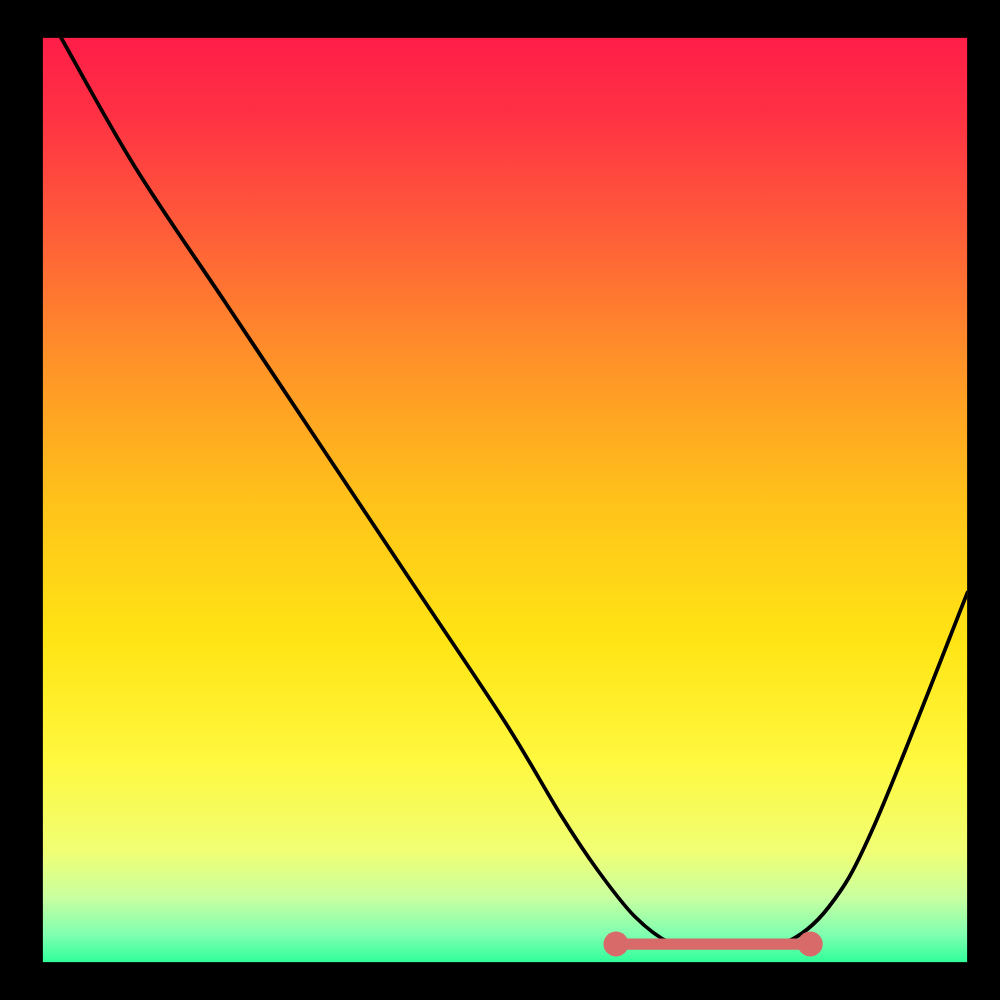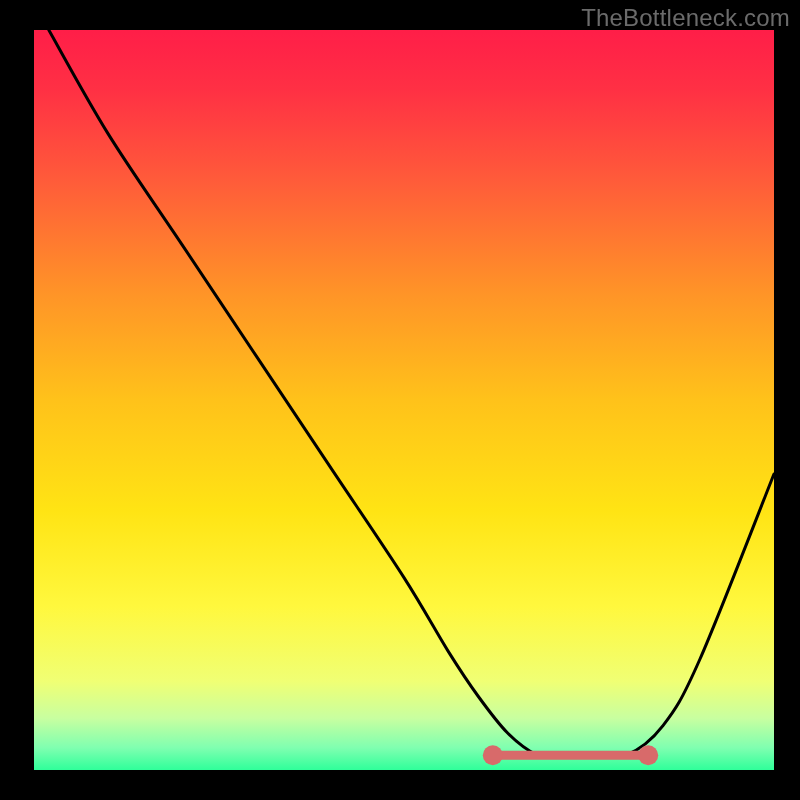--- a/index.html
+++ b/index.html
@@ -41,21 +41,20 @@
     top: 0;
     width: 740px;
     height: 740px;
     display: block;
   }
 </style>
 </head>
 <body>
 <div class="outer">
 
-  <div class="watermark">TheBottleneck.com</div>
 
   <div class="plot">
     <svg id="chart-svg" viewBox="0 0 740 740" preserveAspectRatio="none">
       <defs>
         <linearGradient id="bg-grad" x1="0" y1="0" x2="0" y2="1">
 
         <stop offset="0%" stop-color="#ff1e48"></stop>
             <stop offset="8%" stop-color="#ff3044"></stop>
             <stop offset="20%" stop-color="#ff5a3a"></stop>
             <stop offset="35%" stop-color="#ff9228"></stop>

